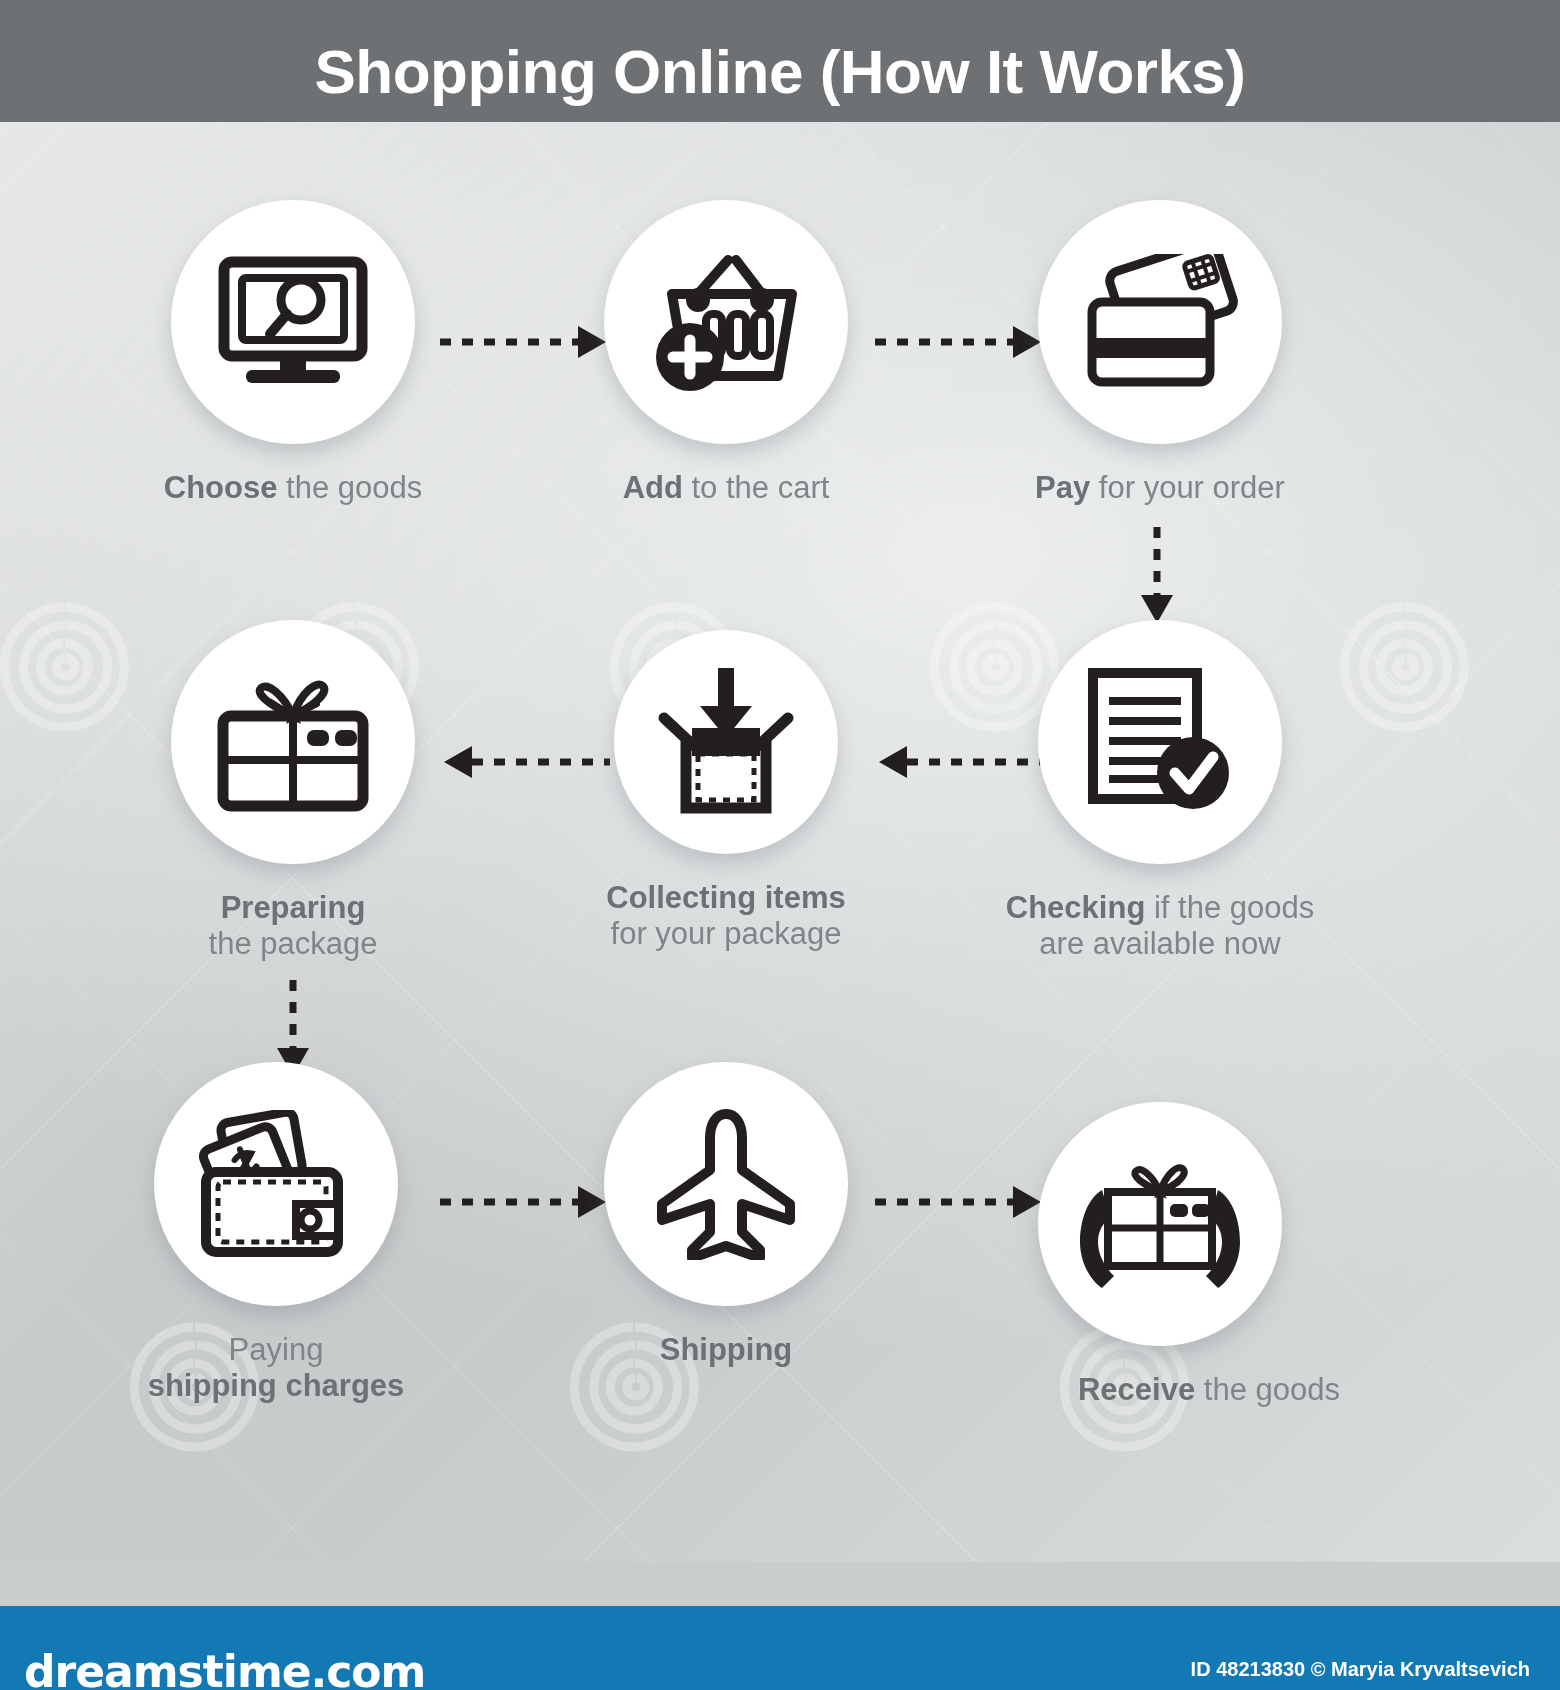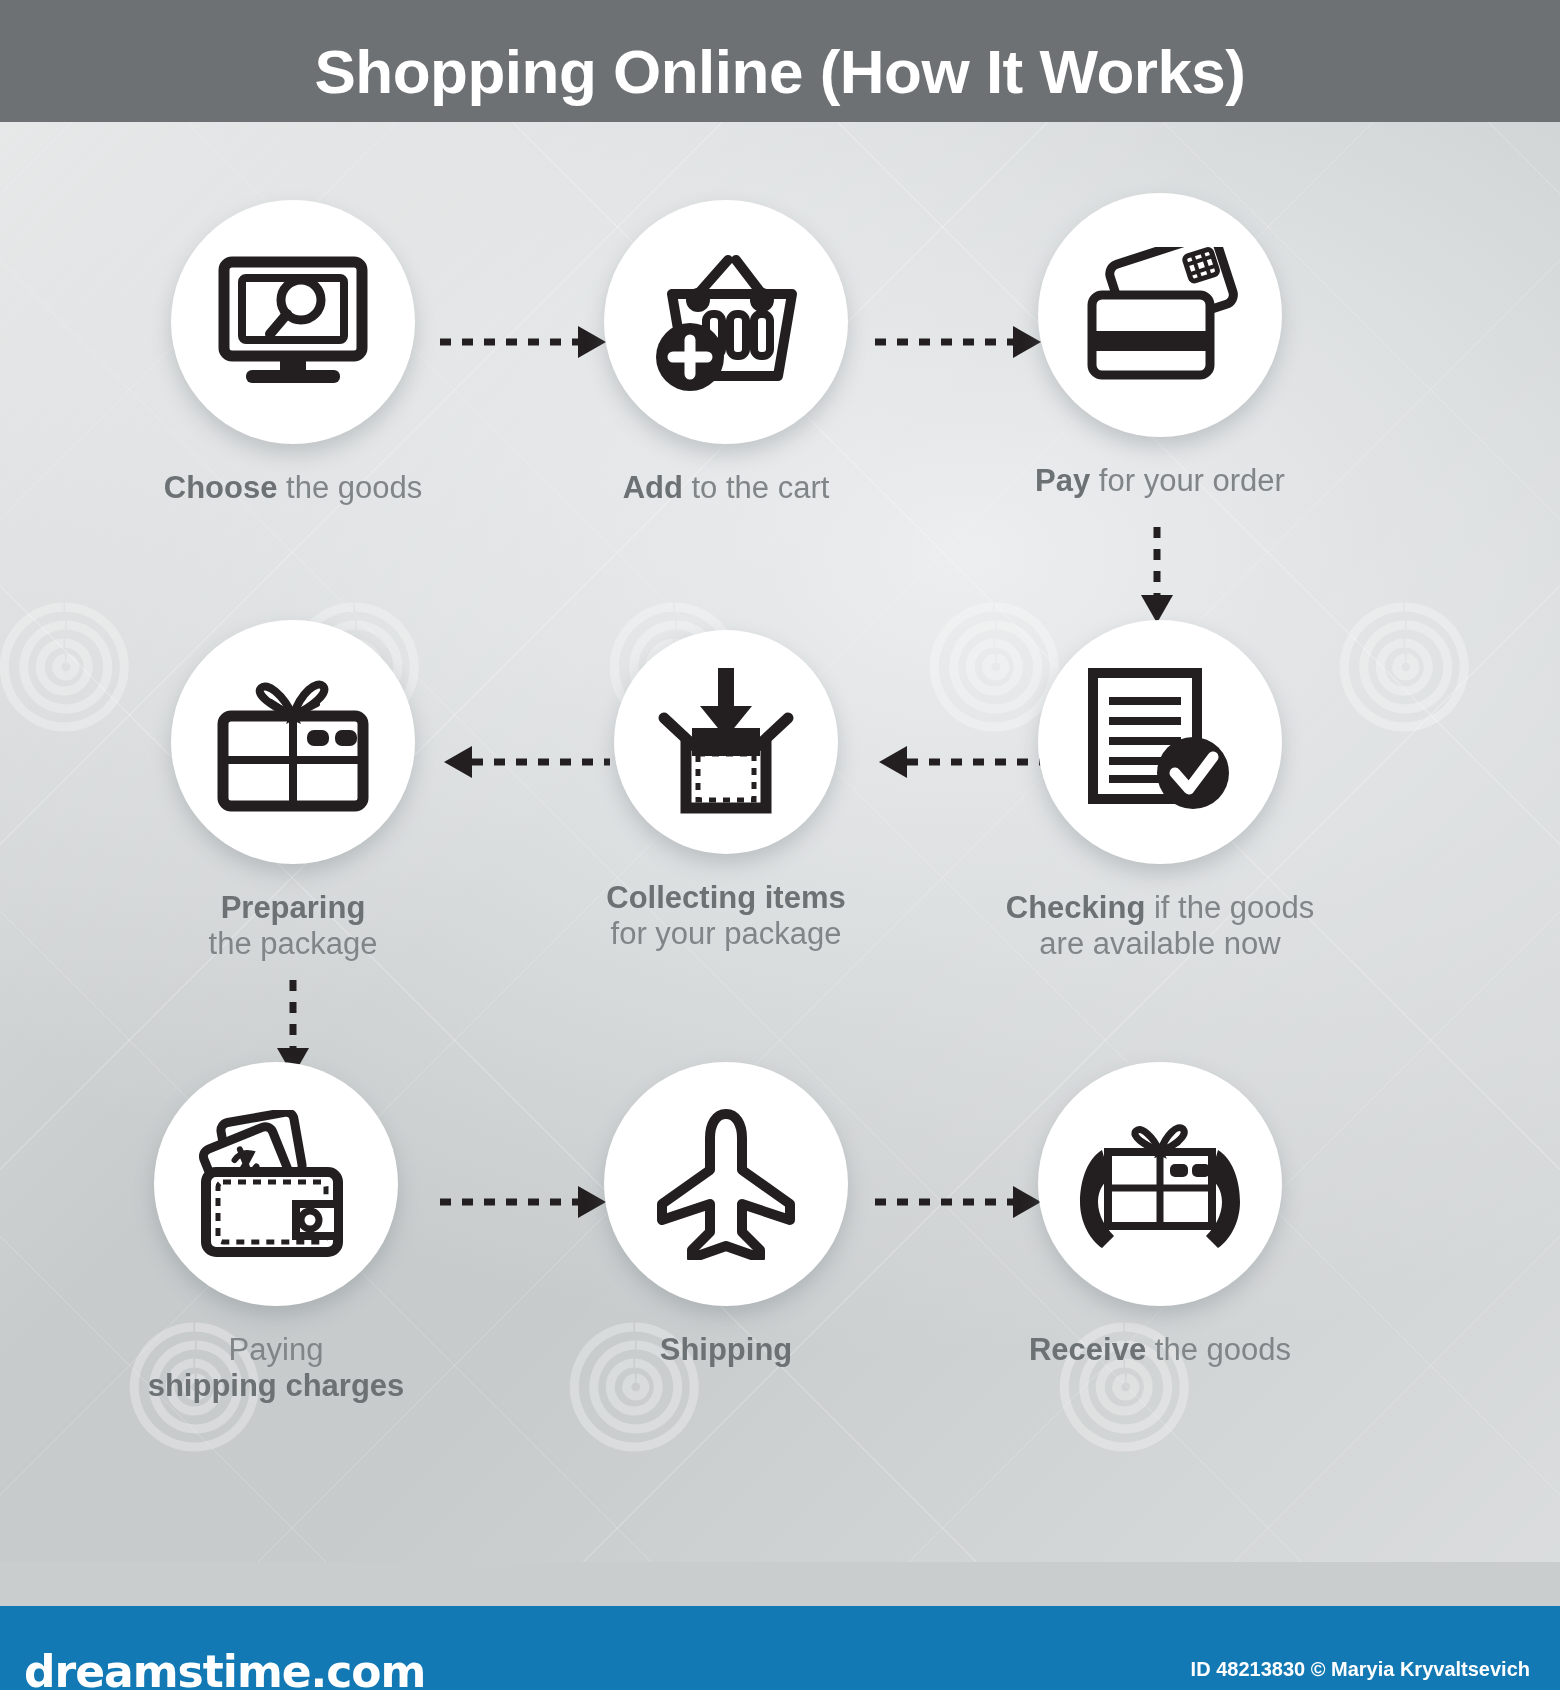--- a/index.html
+++ b/index.html
@@ -241,21 +241,21 @@
             <circle cx="40" cy="105" r="34" fill="#231f20"></circle>
             <path d="M40 88 L40 122 M23 105 L57 105" stroke="#ffffff" stroke-width="11" stroke-linecap="round"></path>
           </svg>
         </span>
       </div>
       <div class="caption">
         <span class="ln"><b>Add</b><span> to the cart</span></span>
       </div>
     </div>
 
-    <div class="step" style="left:980px;top:71px;">
+    <div class="step" style="left:980px;top:78px;">
       <div class="bubble">
         <span>
           <svg width="156" height="136" viewBox="0 0 156 136">
             <g transform="rotate(-18 78 60)">
               <rect x="40" y="6" width="112" height="72" rx="10" fill="#ffffff" stroke="#231f20" stroke-width="9"></rect>
               <rect x="116" y="20" width="28" height="26" rx="4" fill="none" stroke="#231f20" stroke-width="5"></rect>
               <path d="M125 20 L125 46 M135 20 L135 46 M116 28 L144 28 M116 38 L144 38" stroke="#231f20" stroke-width="4"></path>
             </g>
             <rect x="10" y="48" width="118" height="80" rx="10" fill="#ffffff" stroke="#231f20" stroke-width="9"></rect>
             <rect x="14" y="84" width="110" height="20" fill="#231f20"></rect>
@@ -379,21 +379,21 @@
                      L54 30
                      C54 16 60 6 70 6 Z" fill="none" stroke="#231f20" stroke-width="10" stroke-linejoin="round"></path>
           </svg>
         </span>
       </div>
       <div class="caption">
         <span class="ln"><b>Shipping</b></span>
       </div>
     </div>
 
-    <div class="step" style="left:980px;top:940px;">
+    <div class="step" style="left:980px;top:980px;text-align:right;">
       <div class="bubble">
         <span>
           <svg width="176" height="148" viewBox="0 0 176 148">
             <path d="M88 42 C81 26 69 16 64 21 C59 26 72 35 88 42 Z" fill="none" stroke="#231f20" stroke-width="7"></path>
             <path d="M88 42 C94 24 106 14 111 19 C116 25 104 35 88 42 Z" fill="none" stroke="#231f20" stroke-width="7"></path>
             <path d="M88 42 L70 31 M88 42 L106 33" stroke="#231f20" stroke-width="5" stroke-linecap="round"></path>
             <rect x="36" y="42" width="104" height="74" fill="none" stroke="#231f20" stroke-width="8"></rect>
             <line x1="88" y1="44" x2="88" y2="114" stroke="#231f20" stroke-width="7"></line>
             <line x1="38" y1="78" x2="138" y2="78" stroke="#231f20" stroke-width="7"></line>
             <rect x="98" y="54" width="18" height="13" rx="5" fill="#231f20"></rect>

